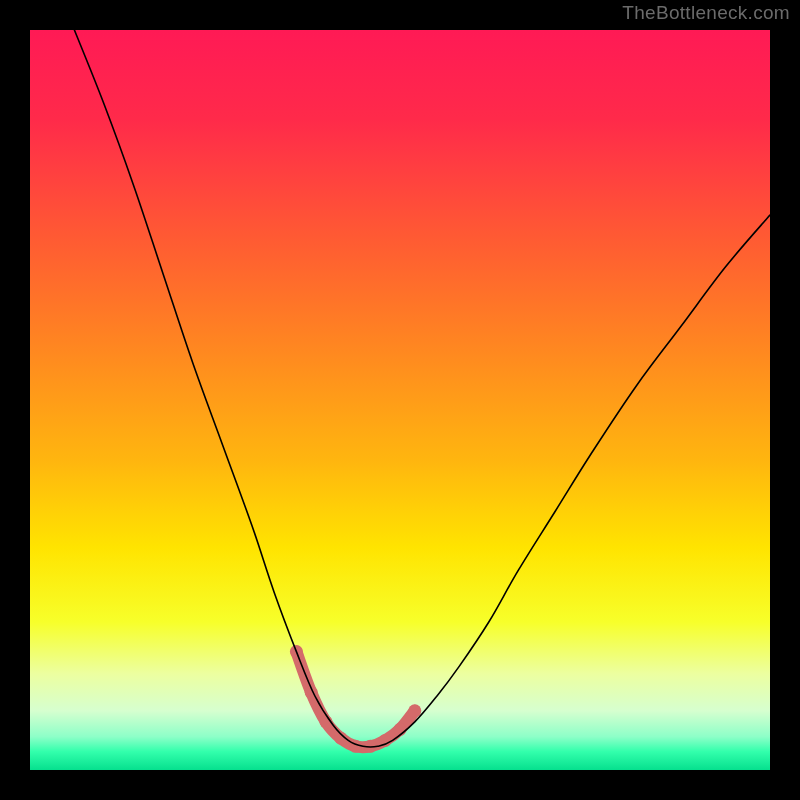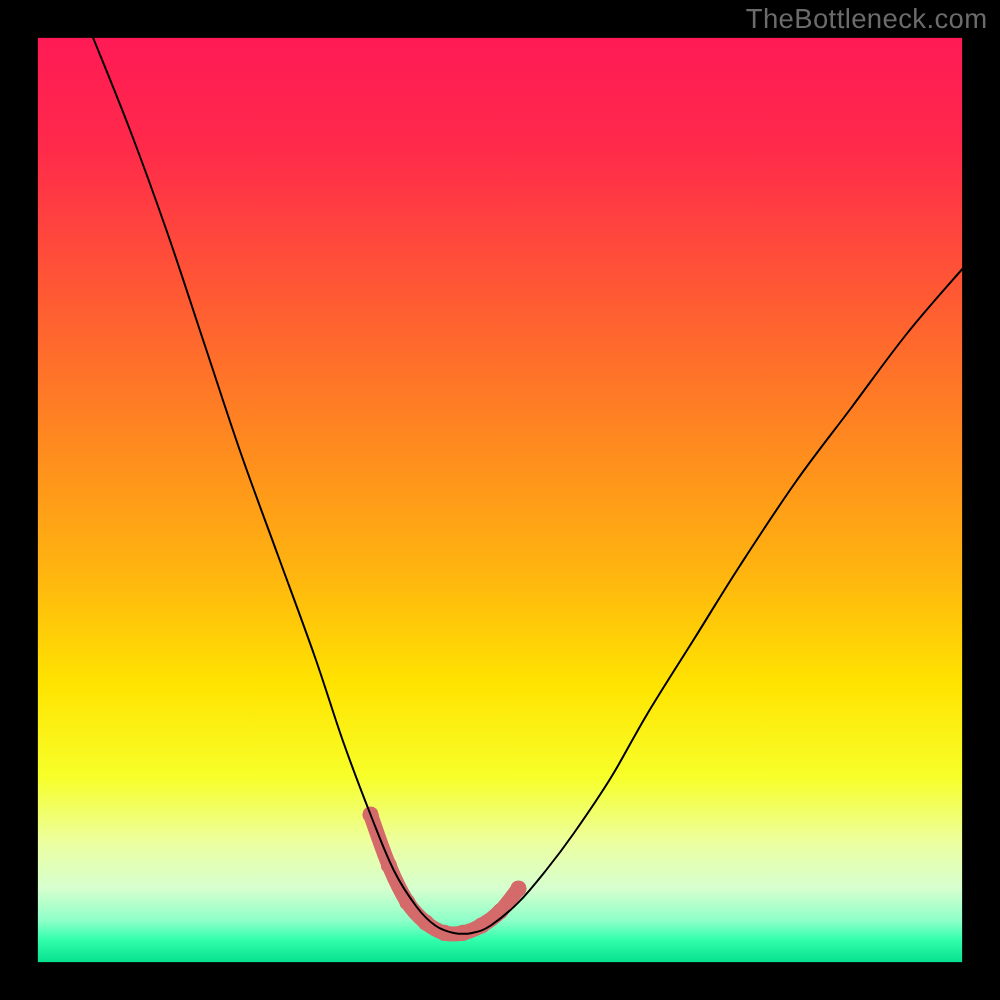--- a/index.html
+++ b/index.html
@@ -15,21 +15,21 @@
     position: relative;
     width: 800px;
     height: 800px;
     background: #000;
   }
   .watermark {
     position: absolute;
     top: 2px;
     right: 10px;
     color: #6b6b6b;
-    font-size: 22px;
+    font-size: 19px;
     font-weight: 500;
     letter-spacing: 0.3px;
     z-index: 10;
     user-select: none;
   }
   .plot {
     position: absolute;
     left: 30px;
     top: 30px;
     width: 740px;

